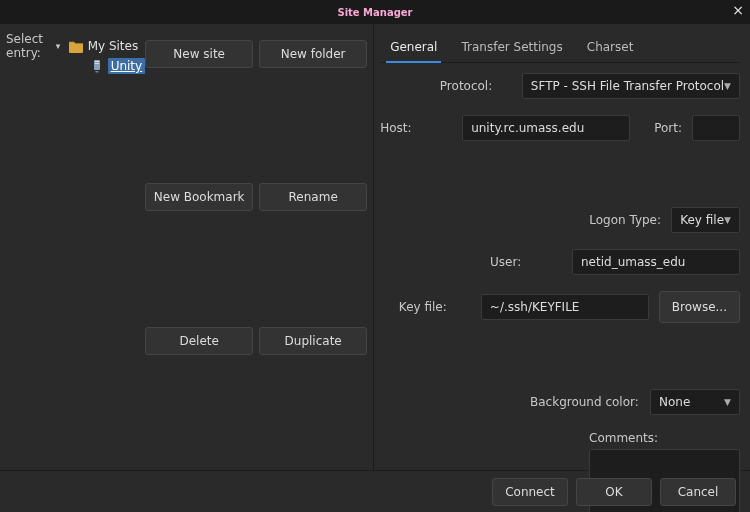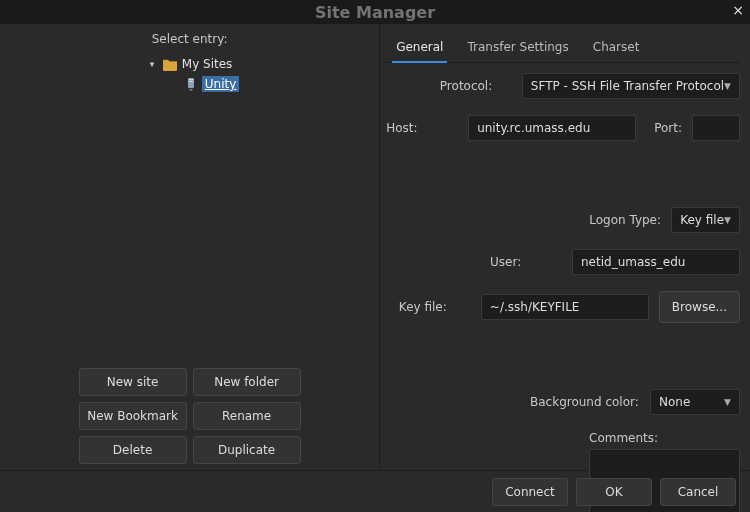--- a/index.html
+++ b/index.html
@@ -1,21 +1,21 @@
 <!DOCTYPE html>
 <html><head>
 <meta charset="utf-8">
 <style>
   * { box-sizing: border-box; margin: 0; padding: 0; font-family: "DejaVu Sans", "Liberation Sans", Arial, sans-serif; font-size: 12px; }
   body { background: #2a2a2a; color: #c8c8c8; width: 750px; height: 512px; overflow: hidden; }
   .titlebar { background: #1a1a1a; height: 24px; display: flex; align-items: center; justify-content: center; position: relative; }
-  .titlebar .title { color: #737373; font-weight: bold; font-size: 16px; }
+  .titlebar .title { color: #f9a8d4; font-weight: bold; font-size: 10px; }
   .titlebar .close { position: absolute; right: 6px; top: 2px; color: #e8e8e8; font-size: 14px; cursor: pointer; }
   .content { display: flex; height: calc(100% - 24px - 42px); }
-  .left { width: 380px; padding: 8px 6px 6px 6px; display: flex; flex-direction: column; align-items: center; }
+  .left { width: 380px; padding: 8px 6px 6px 6px; display: flex; flex-direction: row; }
   .select-label { color: #c8c8c8; margin-bottom: 4px; }
   .tree { flex: 1; background: #2a2a2a; padding-top: 4px; }
   .tree-row { display: flex; align-items: center; height: 20px; padding-left: 10px; gap: 4px; }
   .tree-row.indent { padding-left: 44px; }
   .twisty { display: inline-block; width: 8px; color: #c8c8c8; font-size: 9px; }
   .folder-icon { width: 16px; height: 14px; display: inline-flex; align-items: center; justify-content: center; }
   .folder-icon svg { width: 16px; height: 14px; }
   .server-icon { width: 14px; height: 14px; display: inline-flex; align-items: center; justify-content: center; }
   .server-icon svg { width: 12px; height: 14px; }
   .tree-text { color: #e0e0e0; }
@@ -28,21 +28,21 @@
   .tab.active { color: #e8e8e8; }
   .tab.active::after { content: ""; position: absolute; left: -2px; right: -2px; bottom: -1px; height: 2px; background: #3b8be0; }
   .form { padding: 10px 0 0 0; display: flex; flex-direction: column; gap: 16px; align-items: flex-end; }
   .row { display: flex; align-items: center; gap: 10px; }
   .row label { width: 72px; color: #c8c8c8; }
   .select, .input { background: #1d1d1d; border: 1px solid #3a3a3a; color: #ddd; height: 26px; padding: 0 8px; border-radius: 2px; }
   .select { flex: 1; display: flex; align-items: center; justify-content: space-between; cursor: pointer; }
   .select .chev { font-size: 9px; color: #aaa; }
   .input { flex: 1; outline: none; }
   .input.port { width: 48px; flex: none; }
-  .row .port-label { width: auto; margin-left: 8px; }
+  .row .port-label { width: auto; margin-left: 14px; }
   .gap { height: 34px; }
   .browse-btn { background: #333; border: 1px solid #454545; color: #ddd; height: 32px; padding: 0 12px; border-radius: 3px; cursor: pointer; }
   .bgcolor-select { width: 90px; flex: none; }
   .comments { background: #1d1d1d; border: 1px solid #3a3a3a; color: #ddd; height: 74px; width: 100%; padding: 4px 6px; border-radius: 2px; resize: none; outline: none; }
   .footer { height: 42px; border-top: 1px solid #1d1d1d; display: flex; align-items: center; justify-content: flex-end; gap: 8px; padding-right: 14px; }
   .footer .btn { width: 76px; }
 </style>
 </head>
 <body>
 

